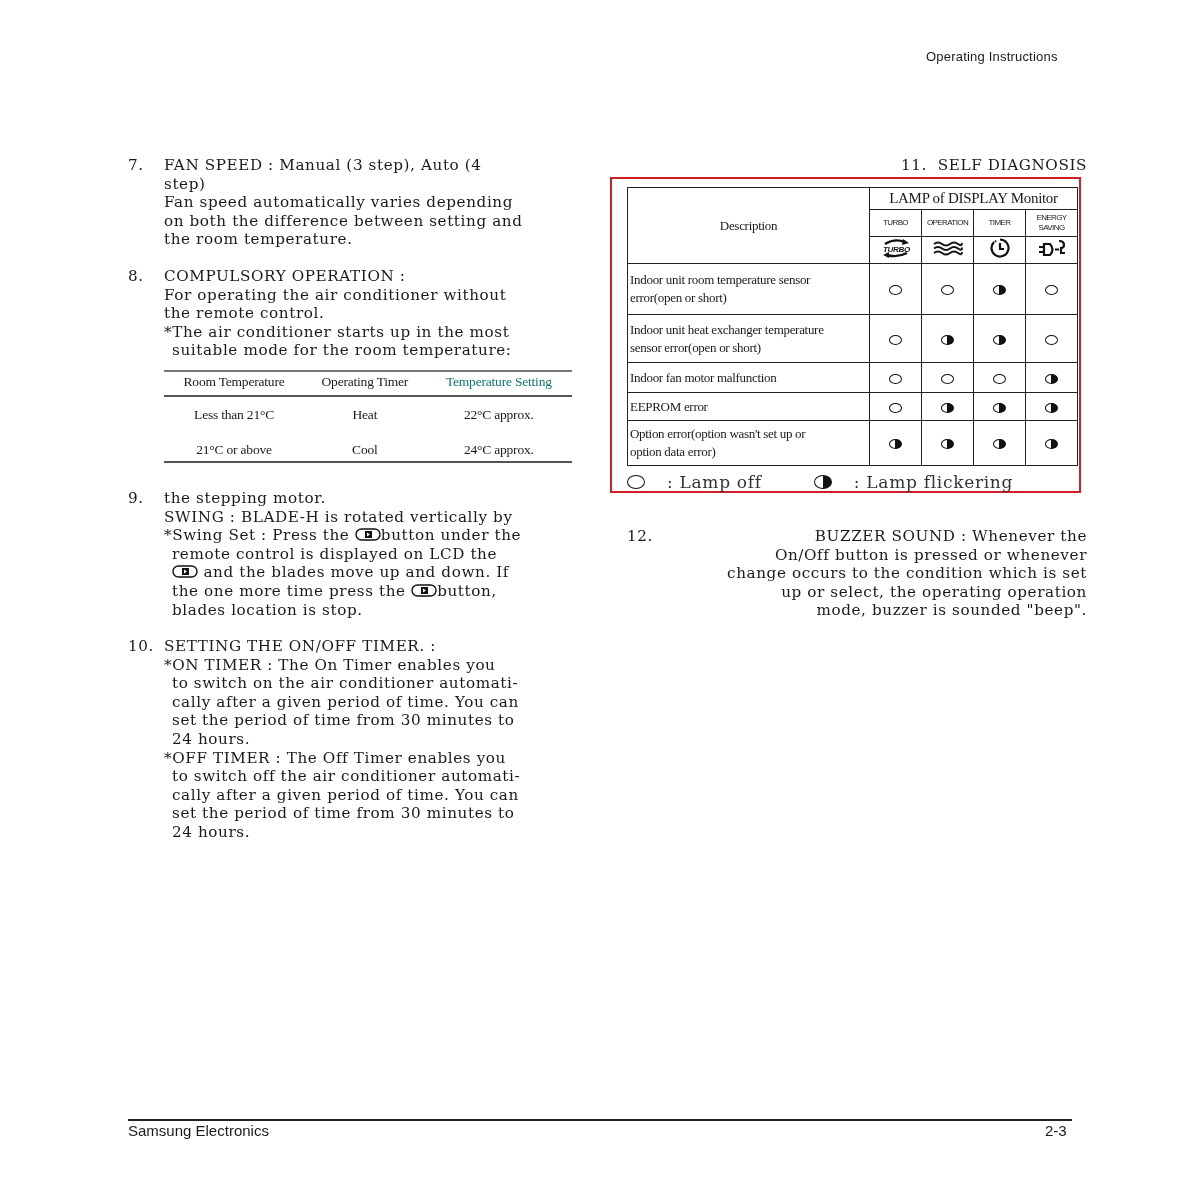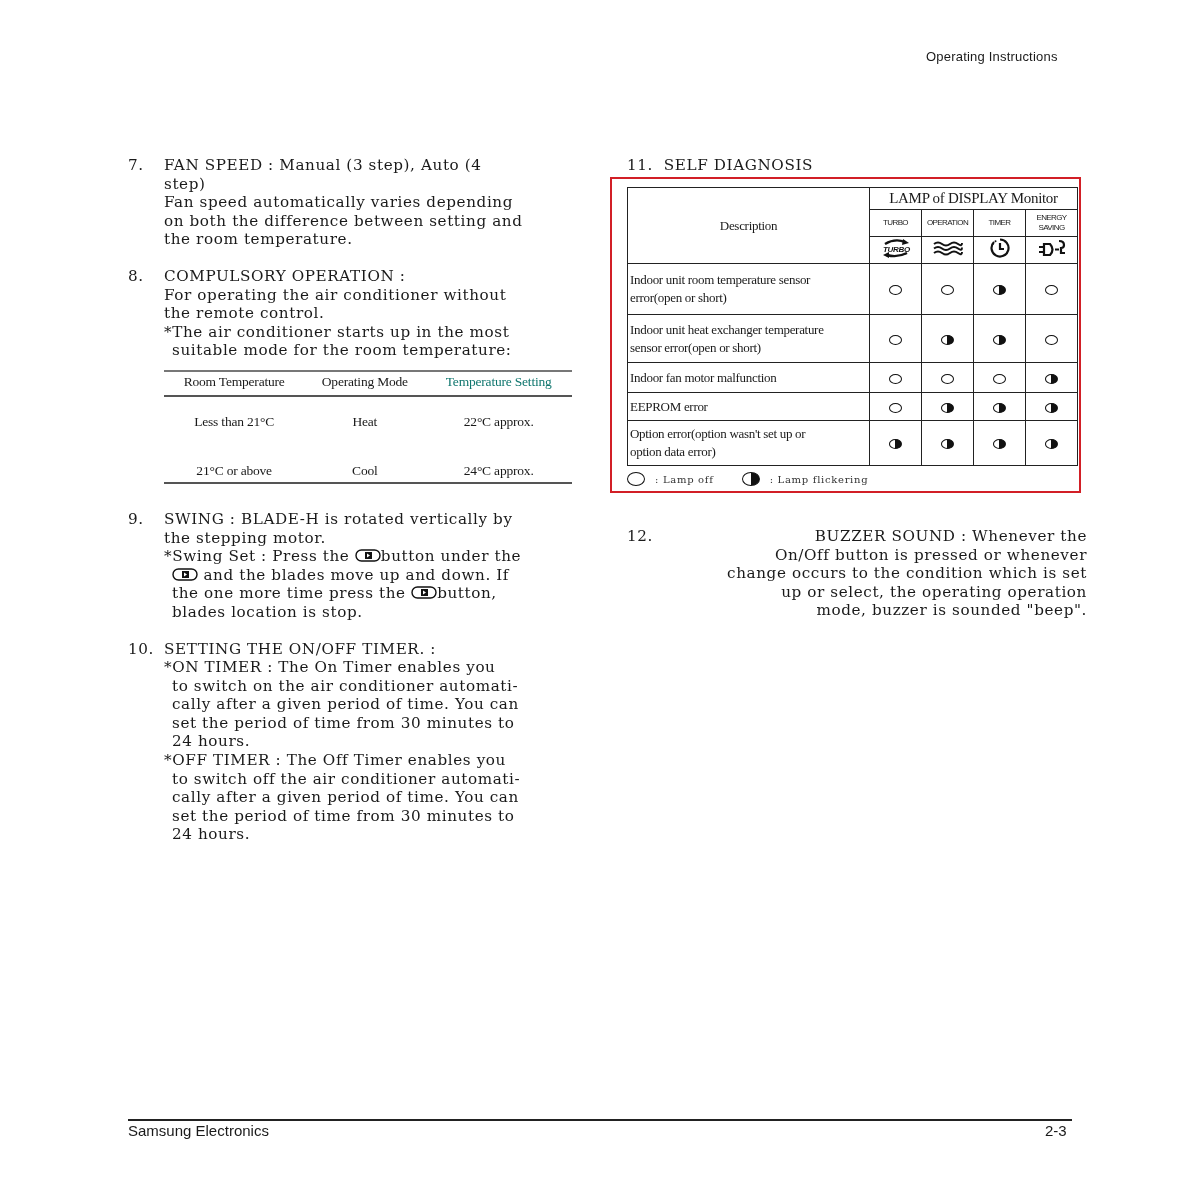--- a/index.html
+++ b/index.html
@@ -4,31 +4,31 @@
 <style>
   html, body { margin: 0; padding: 0; background: #ffffff; }
   body { width: 1200px; height: 1200px; position: relative; overflow: hidden; color: #1a1a1a; }
   .serif { font-family: "DejaVu Serif", serif; }
   .sans { font-family: "Liberation Sans", sans-serif; }
 
   .running-header { position: absolute; left: 926px; top: 49px; font-size: 13px; letter-spacing: 0.2px; }
 
   .col { position: absolute; font-size: 15.2px; line-height: 18.6px; letter-spacing: 0.6px; }
   .col-left { left: 128px; top: 156px; width: 455px; }
-  .col-right { left: 627px; top: 156px; width: 460px; }
+  .col-right { left: 627px; top: 156px; width: 460px; text-align: right; }
 
   .item { position: relative; padding-left: 36px; margin-bottom: 18px; }
   .item .num { position: absolute; left: 0; top: 0; }
   .item p { margin: 0; }
   .indent { padding-left: 8px; }
 
   
   .mode-table { margin: 10px 0 0 0; width: 408px; border-collapse: collapse; font-family: "Liberation Serif", serif; font-size: 13.5px; letter-spacing: -0.2px; }
   .mode-table th { font-weight: normal; border-top: 2px solid #777; border-bottom: 2px solid #555; padding: 2px 4px 5px; line-height: 16px; }
-  .mode-table td { text-align: center; padding: 15px 4px; line-height: 19px; }
+  .mode-table td { text-align: center; padding: 8px 4px; line-height: 19px; }
   .mode-table tr:last-child td { border-bottom: 2px solid #555; padding-bottom: 2px; }
   .mode-table th.c3 { color: #0f766e; }
 
   
   .swing-ico { display: inline-block; width: 26px; height: 13px; vertical-align: -1px; position: relative; }
 
   
   .sd-title { margin: 0 0 6px 0; }
   .sd-frame { position: absolute; left: 610px; top: 177px; width: 471px; height: 316px; border: 2px solid #d21f26; box-sizing: border-box; }
   .sd-table { position: absolute; left: 627px; top: 187px; border-collapse: collapse; font-family: "Liberation Serif", serif; font-size: 13px; letter-spacing: -0.3px; }
@@ -36,21 +36,21 @@
   .sd-table .desc-h { width: 241px; text-align: center; font-size: 13px; }
   .sd-table .lamp-h { text-align: center; font-size: 15px; height: 21px; }
   .sd-table .lab { height: 26px; text-align: center; font-size: 8px; letter-spacing: -0.6px; line-height: 10px; font-family: "Liberation Sans", sans-serif; transform-origin: center; }
   .sd-table .ico { height: 26px; text-align: center; }
   .sd-table .lc { width: 51px; }
   .sd-table .row-d { text-align: left; padding: 0 2px; line-height: 18px; vertical-align: middle; }
   .sd-table .cell { text-align: center; vertical-align: middle; }
   .lamp { display: inline-block; width: 13px; height: 10px; border: 1.6px solid #111; border-radius: 50%; box-sizing: border-box; position: relative; vertical-align: middle; }
   .lamp.flick { background: linear-gradient(to right, #fff 0 50%, #111 50% 100%); }
 
-  .sd-legend { position: absolute; left: 627px; top: 472px; font-size: 10px; letter-spacing: 0.7px; color: #333; display: flex; align-items: center; gap: 10px; }
+  .sd-legend { position: absolute; left: 627px; top: 472px; font-size: 17px; letter-spacing: 0.7px; color: #333; display: flex; align-items: center; gap: 22px; }
   .sd-legend .lamp { width: 18px; height: 14px; }
 
   .item12 { position: absolute; left: 627px; top: 527px; width: 460px; font-size: 15.2px; line-height: 18.6px; letter-spacing: 0.6px; padding-left: 35px; box-sizing: border-box; text-align: right; }
   .item12 .num { position: absolute; left: 0; top: 0; }
 
   .footer-rule { position: absolute; left: 128px; top: 1119px; width: 944px; height: 2px; background: #222; }
   .footer-left { position: absolute; left: 128px; top: 1122px; font-size: 15px; }
   .footer-right { position: absolute; left: 1045px; top: 1122px; font-size: 15px; }
 </style>
 </head>
@@ -73,48 +73,49 @@
     <span class="num">8.</span>
     <p>COMPULSORY OPERATION :</p>
     <p>For operating the air conditioner without</p>
     <p>the remote control.</p>
     <p>*The air conditioner starts up in the most</p>
     <p class="indent"> suitable mode for the room temperature:</p>
     <table class="mode-table">
       <thead>
         <tr>
           <th>Room Temperature</th>
-          <th>Operating Mode</th>
+          <th>Operating Timer</th>
           <th class="c3">Temperature Setting</th>
         </tr>
       </thead>
       <tbody>
         <tr>
           <td>Less than 21°C</td>
           <td>Heat</td>
           <td>22°C approx.</td>
         </tr>
         <tr>
           <td>21°C or above</td>
           <td>Cool</td>
           <td>24°C approx.</td>
         </tr>
       </tbody>
     </table>
   </div>
 
   <div class="item" style="margin-top:26px">
     <span class="num">9.</span>
+    <p>the stepping motor.</p>
     <p>SWING : BLADE-H is rotated vertically by</p>
-    <p>the stepping motor.</p>
     <p><span>*Swing Set : Press the </span><span class="swing-ico"><svg width="26" height="13" viewBox="0 0 26 13">
             <rect x="1" y="1" width="24" height="11" rx="5.5" fill="none" stroke="#111" stroke-width="1.4"></rect>
             <rect x="10" y="3" width="7" height="7" fill="#111"></rect>
             <path d="M12 4.5 L15 6.5 L12 8.5 Z" fill="#fff"></path>
           </svg></span><span>button under the</span></p>
+    <p class="indent">remote control is displayed on LCD the</p>
     <p class="indent"><span class="swing-ico"><svg width="26" height="13" viewBox="0 0 26 13">
             <rect x="1" y="1" width="24" height="11" rx="5.5" fill="none" stroke="#111" stroke-width="1.4"></rect>
             <rect x="10" y="3" width="7" height="7" fill="#111"></rect>
             <path d="M12 4.5 L15 6.5 L12 8.5 Z" fill="#fff"></path>
           </svg></span><span> and the blades move up and down. If</span></p>
     <p class="indent"><span>the one more time press the </span><span class="swing-ico"><svg width="26" height="13" viewBox="0 0 26 13">
             <rect x="1" y="1" width="24" height="11" rx="5.5" fill="none" stroke="#111" stroke-width="1.4"></rect>
             <rect x="10" y="3" width="7" height="7" fill="#111"></rect>
             <path d="M12 4.5 L15 6.5 L12 8.5 Z" fill="#fff"></path>
           </svg></span><span>button,</span></p>

